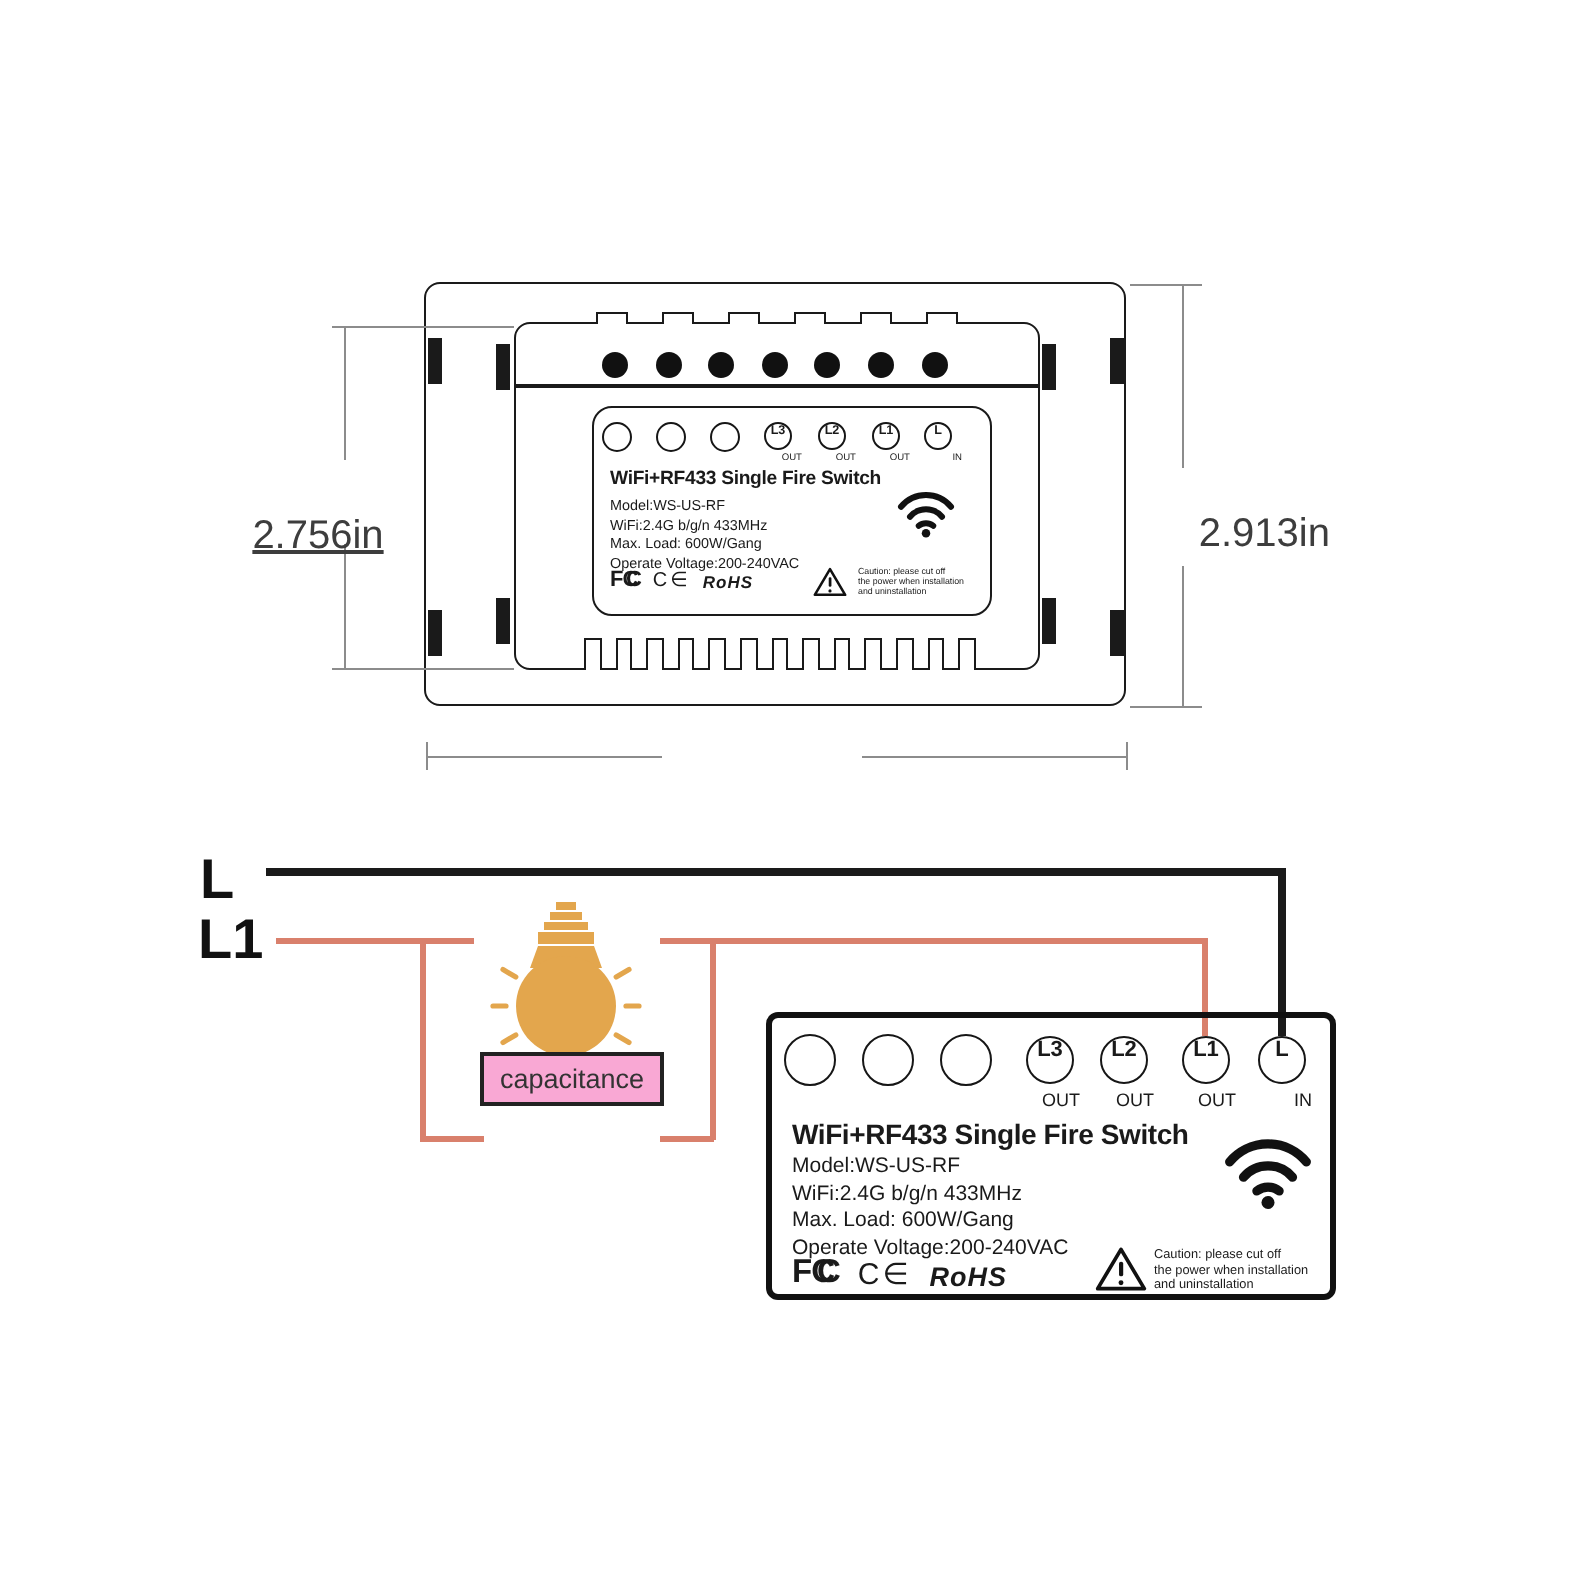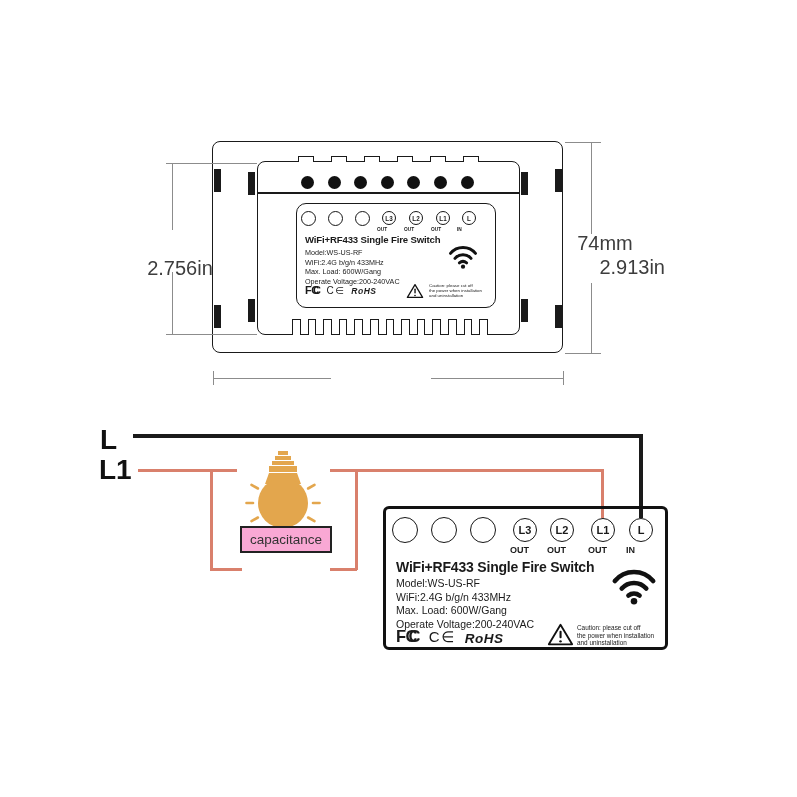--- a/index.html
+++ b/index.html
@@ -5,25 +5,25 @@
   html,body{margin:0;padding:0;background:#fff;}
   #canvas{position:relative;width:797px;height:797px;background:#fff;overflow:hidden;
           font-family:"Liberation Sans",sans-serif;color:#1a1a1a;}
   .abs{position:absolute;}
   .ln{position:absolute;background:#1a1a1a;}
   .dimln{position:absolute;background:#8c8c8c;}
   .dimtxt{position:absolute;width:120px;text-align:center;font-size:20px;color:#3d3d3d;}
   .bar{position:absolute;width:7px;height:23px;background:#1a1a1a;}
   .box-border{position:absolute;inset:0;border:1.3px solid #1a1a1a;border-radius:10px;box-sizing:border-box;pointer-events:none;}
   .circ{position:absolute;border-radius:50%;background:#fff;border:1.2px solid #161616;
-        box-sizing:border-box;display:flex;align-items:center;justify-content:center;}
+        box-sizing:border-box;display:flex;justify-content:center;}
   .dot{position:absolute;width:13px;height:13px;border-radius:50%;background:#111;}
   .notch{position:absolute;width:16px;height:6px;background:#fff;border:1.2px solid #1a1a1a;border-bottom:none;box-sizing:border-box;}
   .tooth{flex:1;border:1.3px solid #1a1a1a;border-bottom:none;background:#fff;}
-  .sub{position:absolute;text-align:left;font-weight:bold;}
+  .sub{position:absolute;text-align:right;font-weight:normal;}
   
   .s-plain{width:15px;height:15px;}
   .s-term{width:14px;height:14px;font-size:6.3px;font-weight:bold;}
   .s-sub{width:24px;font-size:4.8px;}
   .s-title{position:absolute;font-size:9.6px;font-weight:bold;letter-spacing:-0.15px;white-space:nowrap;}
   .s-line{position:absolute;font-size:7.2px;white-space:nowrap;}
   .s-caution{position:absolute;font-size:4.4px;line-height:5.2px;width:64px;}
   
   .b-plain{width:26px;height:26px;border-width:1.6px;}
   .b-term{width:24px;height:24px;border-width:1.6px;font-size:11px;font-weight:bold;}
@@ -141,27 +141,26 @@
       <div>Caution: please cut off</div>
       <div>the power when installation</div>
       <div>and uninstallation</div>
     </div>
   </div>
 
   <div class="dimln" style="left:166px;top:162.5px;width:91px;height:1px;"></div>
   <div class="dimln" style="left:166px;top:333.5px;width:91px;height:1px;"></div>
   <div class="dimln" style="left:171.5px;top:163px;width:1.2px;height:67px;"></div>
   <div class="dimln" style="left:171.5px;top:272px;width:1.2px;height:62px;"></div>
-  <div class="dimtxt" style="left:120px;top:257px;">2.756in</div>
+  <div class="dimtxt" style="left:99px;top:257px;text-decoration:underline;">2.756in</div>
 
   <div class="dimln" style="left:565px;top:141.5px;width:36px;height:1px;"></div>
   <div class="dimln" style="left:565px;top:352.5px;width:36px;height:1px;"></div>
   <div class="dimln" style="left:590.5px;top:142px;width:1.2px;height:92px;"></div>
   <div class="dimln" style="left:590.5px;top:283px;width:1.2px;height:70px;"></div>
-  <div class="dimtxt" style="left:545px;top:232px;">74mm</div>
   <div class="dimtxt" style="left:545px;top:256px;text-align:right;">2.913in</div>
 
   <div class="dimln" style="left:212.5px;top:371px;width:1.2px;height:14px;"></div>
   <div class="dimln" style="left:562.5px;top:371px;width:1.2px;height:14px;"></div>
   <div class="dimln" style="left:213px;top:377.5px;width:118px;height:1.2px;"></div>
   <div class="dimln" style="left:431px;top:377.5px;width:132px;height:1.2px;"></div>
 
   <div class="wlabel" style="left:100px;top:424px;font-size:28px;">L</div>
   <div class="wlabel" style="left:99px;top:454px;font-size:28px;">L1</div>
 

